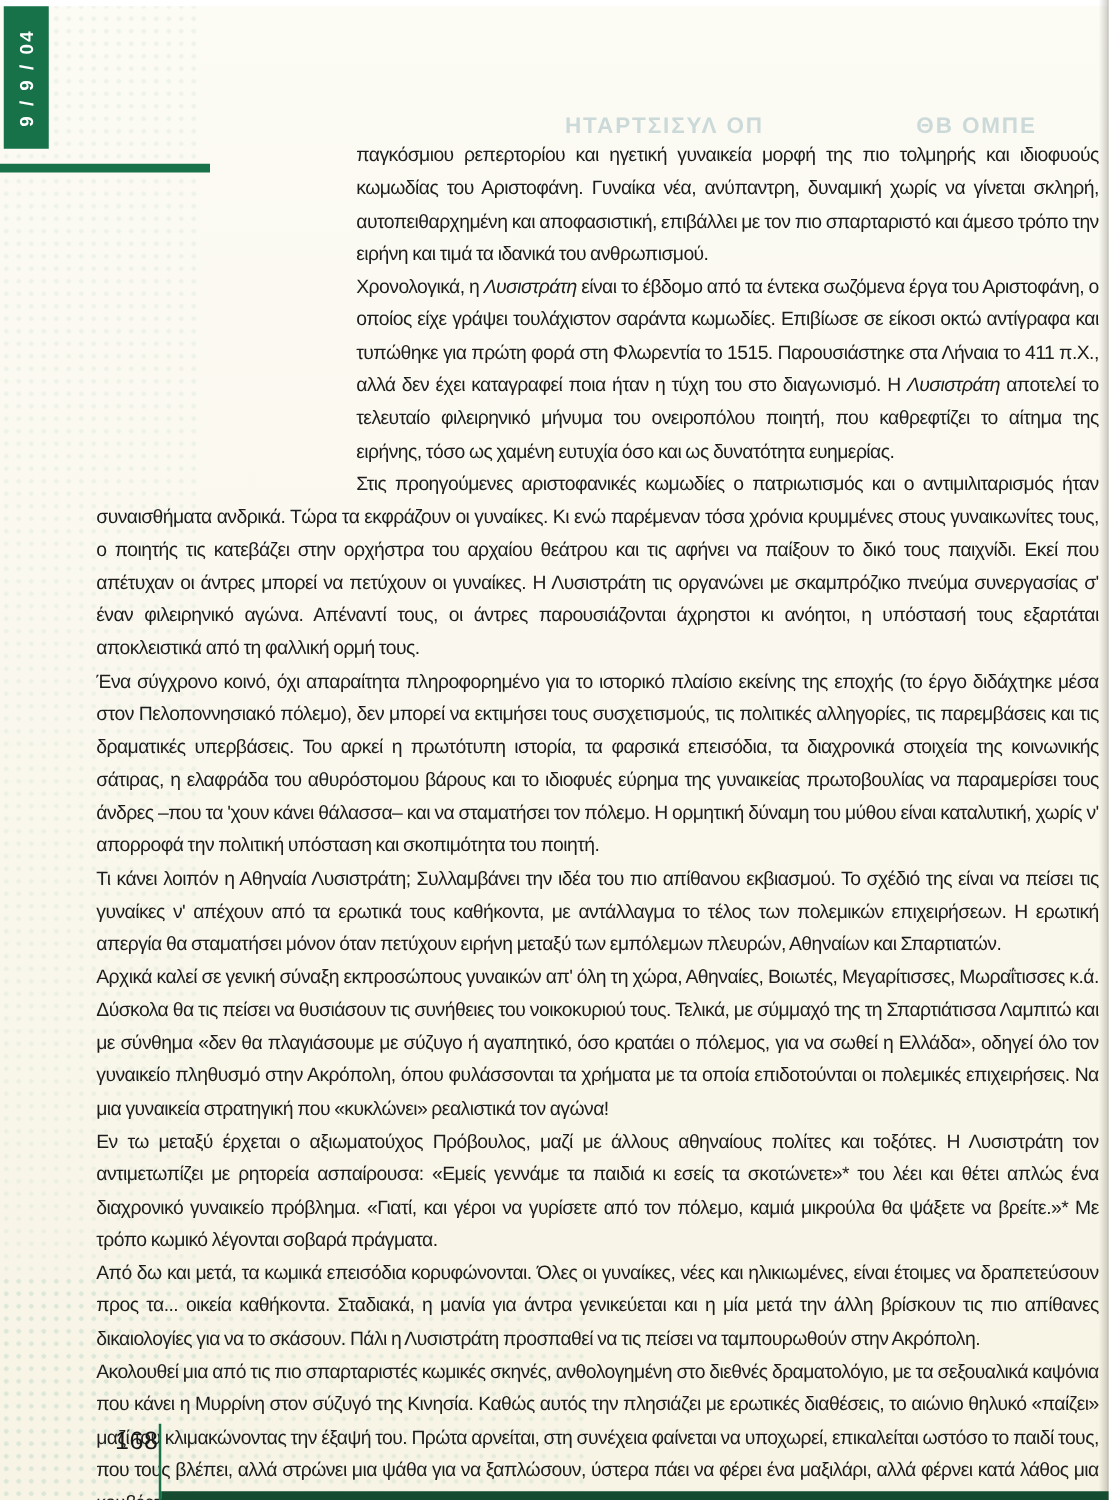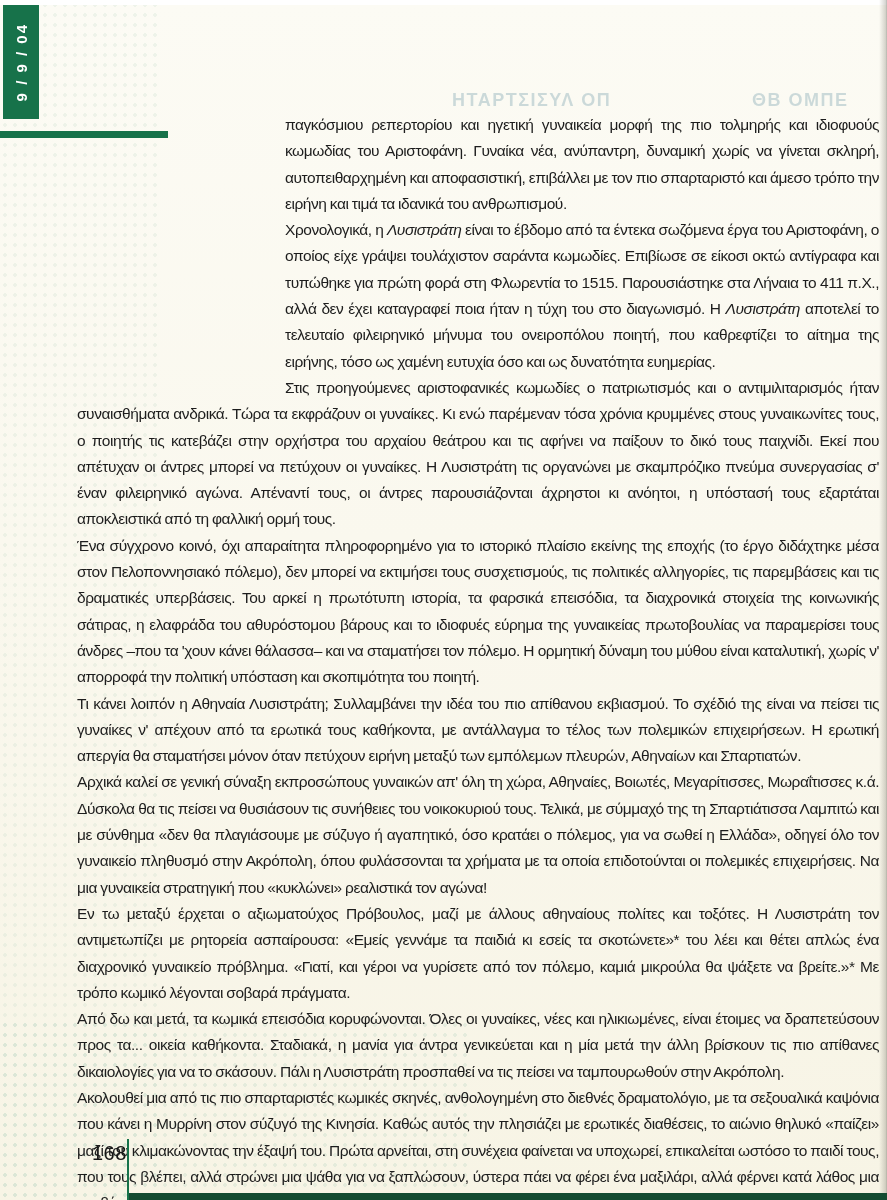--- a/index.html
+++ b/index.html
@@ -27,21 +27,21 @@
   .date-tab .label {
     writing-mode:vertical-rl; transform:rotate(180deg);
     color:#ffffff; font-weight:bold; font-size:15px; letter-spacing:2px; white-space:nowrap;
   }
   .accent-bar { position:absolute; left:0; top:131px; width:168px; height:7px; }
   .ghost {
     position:absolute; top:90px; font-weight:bold; font-size:18px;
     color:#9cb9c1; opacity:.5; letter-spacing:1.5px; filter:blur(0.5px); white-space:pre;
   }
   .ghost.g1 { left:452px; }
-  .ghost.g2 { left:752px; }
+  .ghost.g2 { left:733px; }
   .article {
     position:absolute; left:77px; top:112px; width:802px;
     font-size:15.5px; line-height:26.3px; letter-spacing:-0.45px; word-spacing:-0.5px;
     color:#1d1d1d; text-align:justify;
   }
   .article p { margin:0; }
   .article em { }
   .col-spacer { float:left; width:208px; height:272px; }
   .page-number {
     position:absolute; left:92px; top:1142px;

